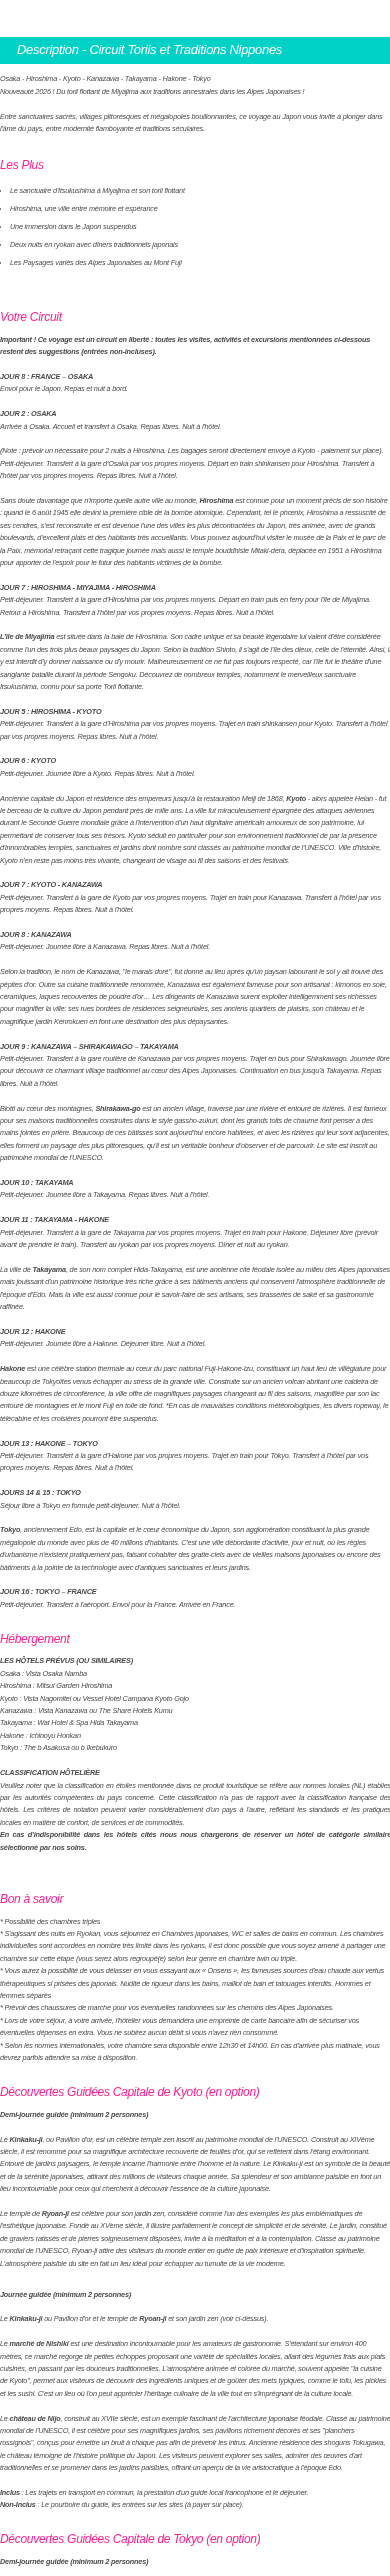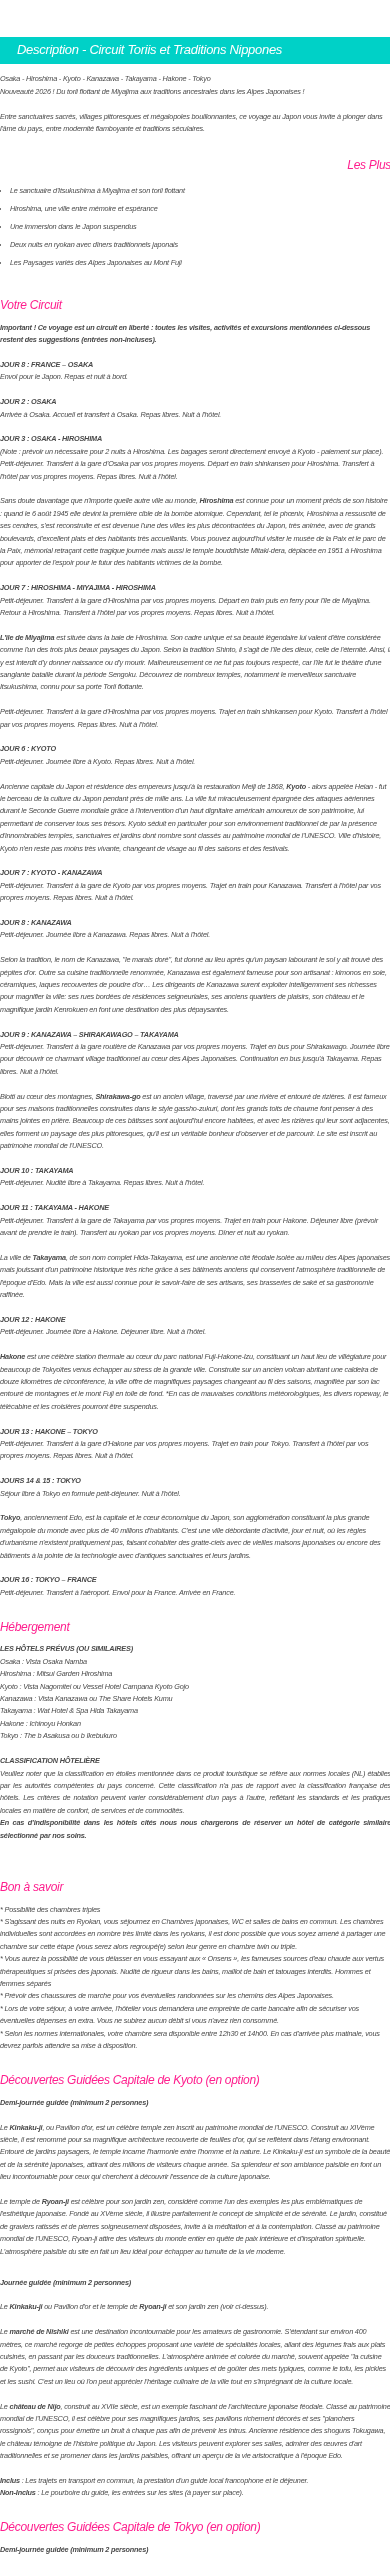--- a/index.html
+++ b/index.html
@@ -28,21 +28,21 @@
   p { margin: 0; }
   .block { margin-bottom: 12.4px; }
   .pink-h {
     color: #ff1f8e;
     font-size: 12px;
     line-height: 15.5px;
     font-weight: normal;
     letter-spacing: -0.3px;
     margin: 20.6px 0 8.2px 0;
   }
-  .pink-h.first { margin-top: 23px; text-align: right; }
+  .pink-h.first { margin-top: 23px; }
   ul.plus { margin: 0 0 0 0; padding-left: 10px; }
   ul.plus li { list-style: disc; line-height: 18px; }
   .day-title { font-weight: bold; text-transform: none; margin: 0; }
   .sub-title { font-weight: bold; }
   b { font-weight: bold; }
   .justify { text-align: justify; }
   .important { font-weight: bold; }
 </style>
 </head>
 <body>
@@ -62,44 +62,44 @@
     <ul class="plus">
       <li>Le sanctuaire d'Itsukushima à Miyajima et son torii flottant</li>
       <li>Hiroshima, une ville entre mémoire et espérance</li>
       <li>Une immersion dans le Japon suspendus</li>
       <li>Deux nuits en ryokan avec dîners traditionnels japonais</li>
       <li>Les Paysages variés des Alpes Japonaises au Mont Fuji</li>
     </ul>
   </section>
 
   <section>
-    <h2 class="pink-h" style="margin-top:26px">Votre Circuit</h2>
+    <h2 class="pink-h" style="margin-top:38px">Votre Circuit</h2>
     <p class="block important">Important ! Ce voyage est un circuit en liberté : toutes les visites, activités et excursions mentionnées ci-dessous restent des suggestions (entrées non-incluses).</p>
 
     <div id="days">
         <div class="block">
           <p class="day-title">JOUR 8 : FRANCE – OSAKA</p>
           <p>Envol pour le Japon. Repas et nuit à bord.</p>
         </div>
         <div class="block">
           <p class="day-title">JOUR 2 : OSAKA</p>
           <p>Arrivée à Osaka. Accueil et transfert à Osaka. Repas libres. Nuit à l'hôtel.</p>
         </div>
         <div class="block">
-          <p class="day-title">JOUR 3 : OSAKA - HIROSHIMA</p>
           <p>(Note : prévoir un nécessaire pour 2 nuits à Hiroshima. Les bagages seront directement envoyé à Kyoto - paiement sur place).</p>
           <p>Petit-déjeuner. Transfert à la gare d'Osaka par vos propres moyens. Départ en train shinkansen pour Hiroshima. Transfert à l'hôtel par vos propres moyens. Repas libres. Nuit à l'hôtel.</p>
         </div>
         <p class="block"><span>Sans doute davantage que n'importe quelle autre ville au monde, </span><b>Hiroshima</b><span> est connue pour un moment précis de son histoire : quand le 6 août 1945 elle devint la première cible de la bombe atomique. Cependant, tel le phœnix, Hiroshima a ressuscité de ses cendres, s'est reconstruite et est devenue l'une des villes les plus décontractées du Japon, très animée, avec de grands boulevards, d'excellent plats et des habitants très accueillants. Vous pouvez aujourd'hui visiter le musée de la Paix et le parc de la Paix, mémorial retraçant cette tragique journée mais aussi le temple bouddhiste Mitaki-dera, déplacée en 1951 à Hiroshima pour apporter de l'espoir pour le futur des habitants victimes de la bombe.</span></p>
         <div class="block">
           <p class="day-title">JOUR 7 : HIROSHIMA - MIYAJIMA - HIROSHIMA</p>
           <p>Petit-déjeuner. Transfert à la gare d'Hiroshima par vos propres moyens. Départ en train puis en ferry pour l'île de Miyajima. Retour à Hiroshima. Transfert à l'hôtel par vos propres moyens. Repas libres. Nuit à l'hôtel.</p>
         </div>
         <p class="block"><span></span><b>L'île de Miyajima</b><span> est située dans la baie de Hiroshima. Son cadre unique et sa beauté légendaire lui valent d'être considérée comme l'un des trois plus beaux paysages du Japon. Selon la tradition Shinto, il s'agit de l'île des dieux, celle de l'éternité. Ainsi, il y est interdit d'y donner naissance ou d'y mourir. Malheureusement ce ne fut pas toujours respecté, car l'île fut le théâtre d'une sanglante bataille durant la période Sengoku. Découvrez de nombreux temples, notamment le merveilleux sanctuaire Itsukushima, connu pour sa porte Torii flottante.</span></p>
         <div class="block">
+          <p class="day-title">JOUR 5 : HIROSHIMA - KYOTO</p>
           <p>Petit-déjeuner. Transfert à la gare d'Hiroshima par vos propres moyens. Trajet en train shinkansen pour Kyoto. Transfert à l'hôtel par vos propres moyens. Repas libres. Nuit à l'hôtel.</p>
         </div>
         <div class="block">
           <p class="day-title">JOUR 6 : KYOTO</p>
           <p>Petit-déjeuner. Journée libre à Kyoto. Repas libres. Nuit à l'hôtel.</p>
         </div>
         <p class="block"><span>Ancienne capitale du Japon et résidence des empereurs jusqu'à la restauration Meiji de 1868, </span><b>Kyoto</b><span> - alors appelée Heian - fut le berceau de la culture du Japon pendant près de mille ans. La ville fut miraculeusement épargnée des attaques aériennes durant le Seconde Guerre mondiale grâce à l'intervention d'un haut dignitaire américain amoureux de son patrimoine, lui permettant de conserver tous ses trésors. Kyoto séduit en particulier pour son environnement traditionnel de par la présence d'innombrables temples, sanctuaires et jardins dont nombre sont classés au patrimoine mondial de l'UNESCO. Ville d'histoire, Kyoto n'en reste pas moins très vivante, changeant de visage au fil des saisons et des festivals.</span></p>
         <div class="block">
           <p class="day-title">JOUR 7 : KYOTO - KANAZAWA</p>
           <p>Petit-déjeuner. Transfert à la gare de Kyoto par vos propres moyens. Trajet en train pour Kanazawa. Transfert à l'hôtel par vos propres moyens. Repas libres. Nuit à l'hôtel.</p>
@@ -109,21 +109,21 @@
           <p>Petit-déjeuner. Journée libre à Kanazawa. Repas libres. Nuit à l'hôtel.</p>
         </div>
         <p class="block"><span>Selon la tradition, le nom de Kanazawa, "le marais doré", fut donné au lieu après qu'un paysan labourant le sol y ait trouvé des pépites d'or. Outre sa cuisine traditionnelle renommée, Kanazawa est également fameuse pour son artisanat : kimonos en soie, céramiques, laques recouvertes de poudre d'or… Les dirigeants de Kanazawa surent exploiter intelligemment ses richesses pour magnifier la ville: ses rues bordées de résidences seigneuriales, ses anciens quartiers de plaisirs, son château et le magnifique jardin Kenrokuen en font une destination des plus dépaysantes.</span><b></b><span></span></p>
         <div class="block">
           <p class="day-title">JOUR 9 : KANAZAWA – SHIRAKAWAGO – TAKAYAMA</p>
           <p>Petit-déjeuner. Transfert à la gare routière de Kanazawa par vos propres moyens. Trajet en bus pour Shirakawago. Journée libre pour découvrir ce charmant village traditionnel au cœur des Alpes Japonaises. Continuation en bus jusqu'à Takayama. Repas libres. Nuit à l'hôtel.</p>
         </div>
         <p class="block"><span>Blotti au cœur des montagnes, </span><b>Shirakawa-go</b><span> est un ancien village, traversé par une rivière et entouré de rizières. Il est fameux pour ses maisons traditionnelles construites dans le style gassho-zukuri, dont les grands toits de chaume font penser à des mains jointes en prière. Beaucoup de ces bâtisses sont aujourd'hui encore habitées, et avec les rizières qui leur sont adjacentes, elles forment un paysage des plus pittoresques, qu'il est un véritable bonheur d'observer et de parcourir. Le site est inscrit au patrimoine mondial de l'UNESCO.</span></p>
         <div class="block">
           <p class="day-title">JOUR 10 : TAKAYAMA</p>
-          <p>Petit-déjeuner. Nudité libre à Takayama. Repas libres. Nuit à l'hôtel.</p>
+          <p>Petit-déjeuner. Journée libre à Takayama. Repas libres. Nuit à l'hôtel.</p>
         </div>
         <div class="block">
           <p class="day-title">JOUR 11 : TAKAYAMA - HAKONE</p>
           <p>Petit-déjeuner. Transfert à la gare de Takayama par vos propres moyens. Trajet en train pour Hakone. Déjeuner libre (prévoir avant de prendre le train). Transfert au ryokan par vos propres moyens. Dîner et nuit au ryokan.</p>
         </div>
         <p class="block"><span>La ville de </span><b>Takayama</b><span>, de son nom complet Hida-Takayama, est une ancienne cité féodale isolée au milieu des Alpes japonaises mais jouissant d'un patrimoine historique très riche grâce à ses bâtiments anciens qui conservent l'atmosphère traditionnelle de l'époque d'Edo. Mais la ville est aussi connue pour le savoir-faire de ses artisans, ses brasseries de saké et sa gastronomie raffinée.</span></p>
         <div class="block">
           <p class="day-title">JOUR 12 : HAKONE</p>
           <p>Petit-déjeuner. Journée libre à Hakone. Déjeuner libre. Nuit à l'hôtel.</p>
         </div>

